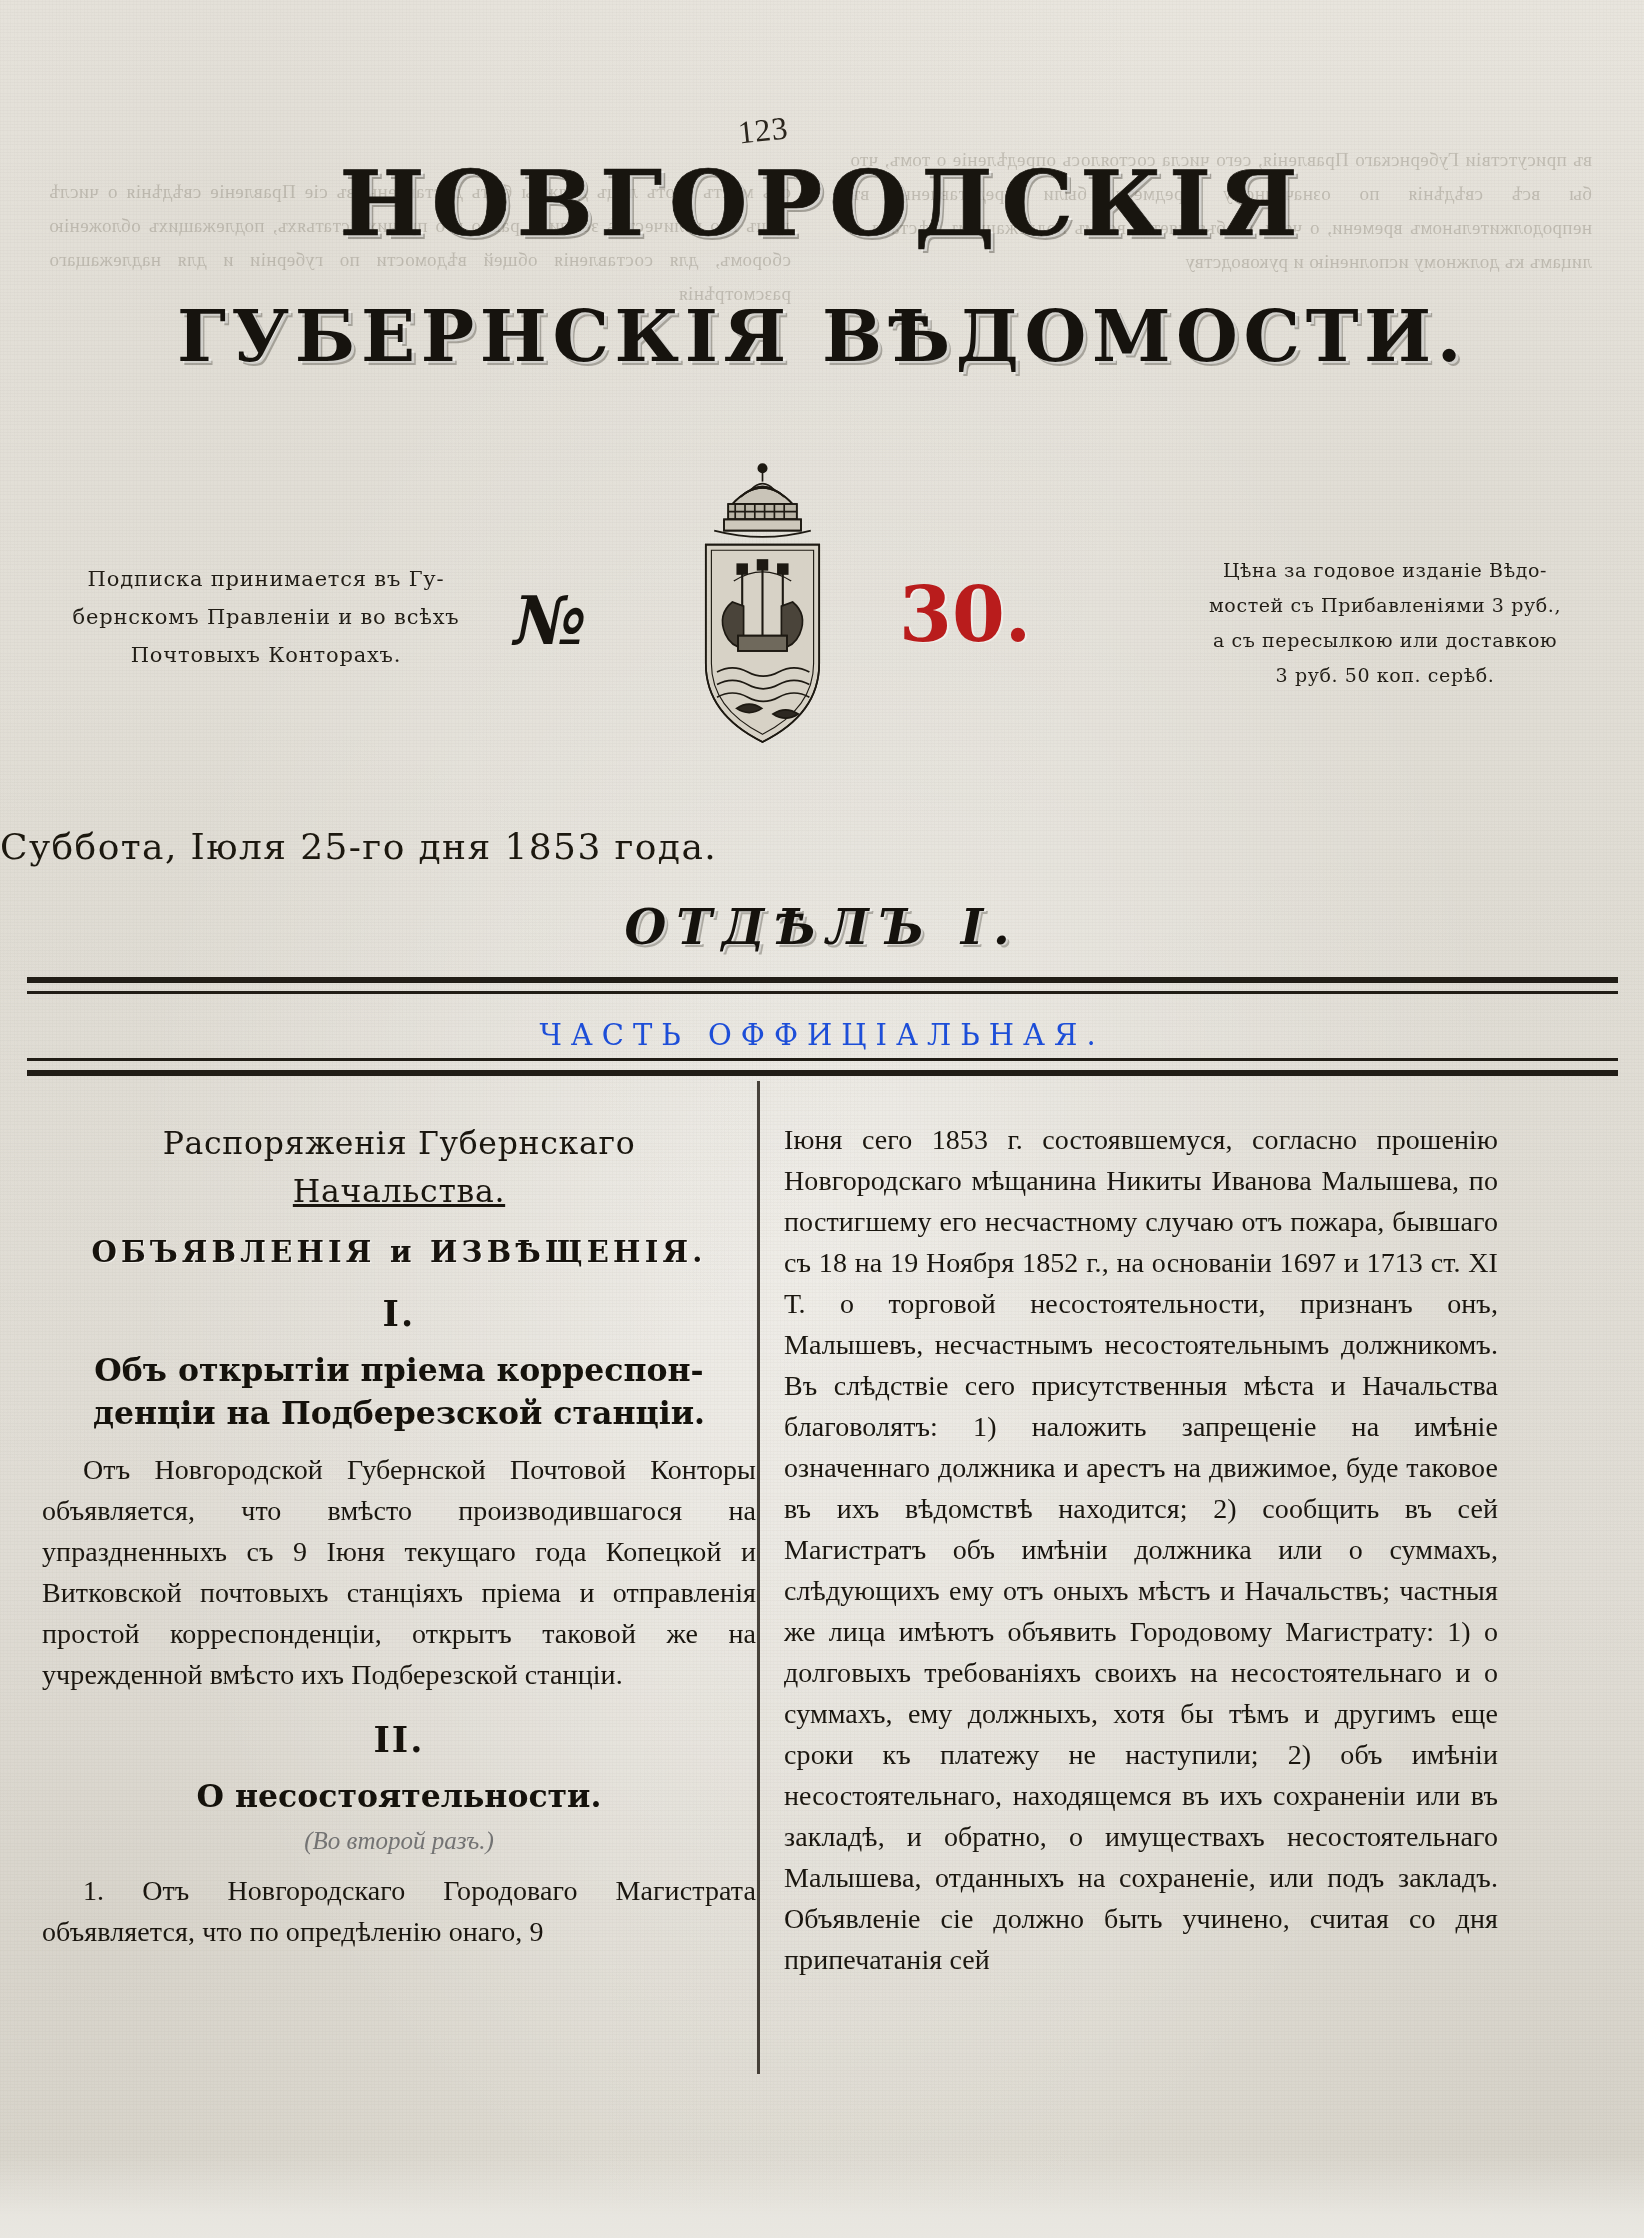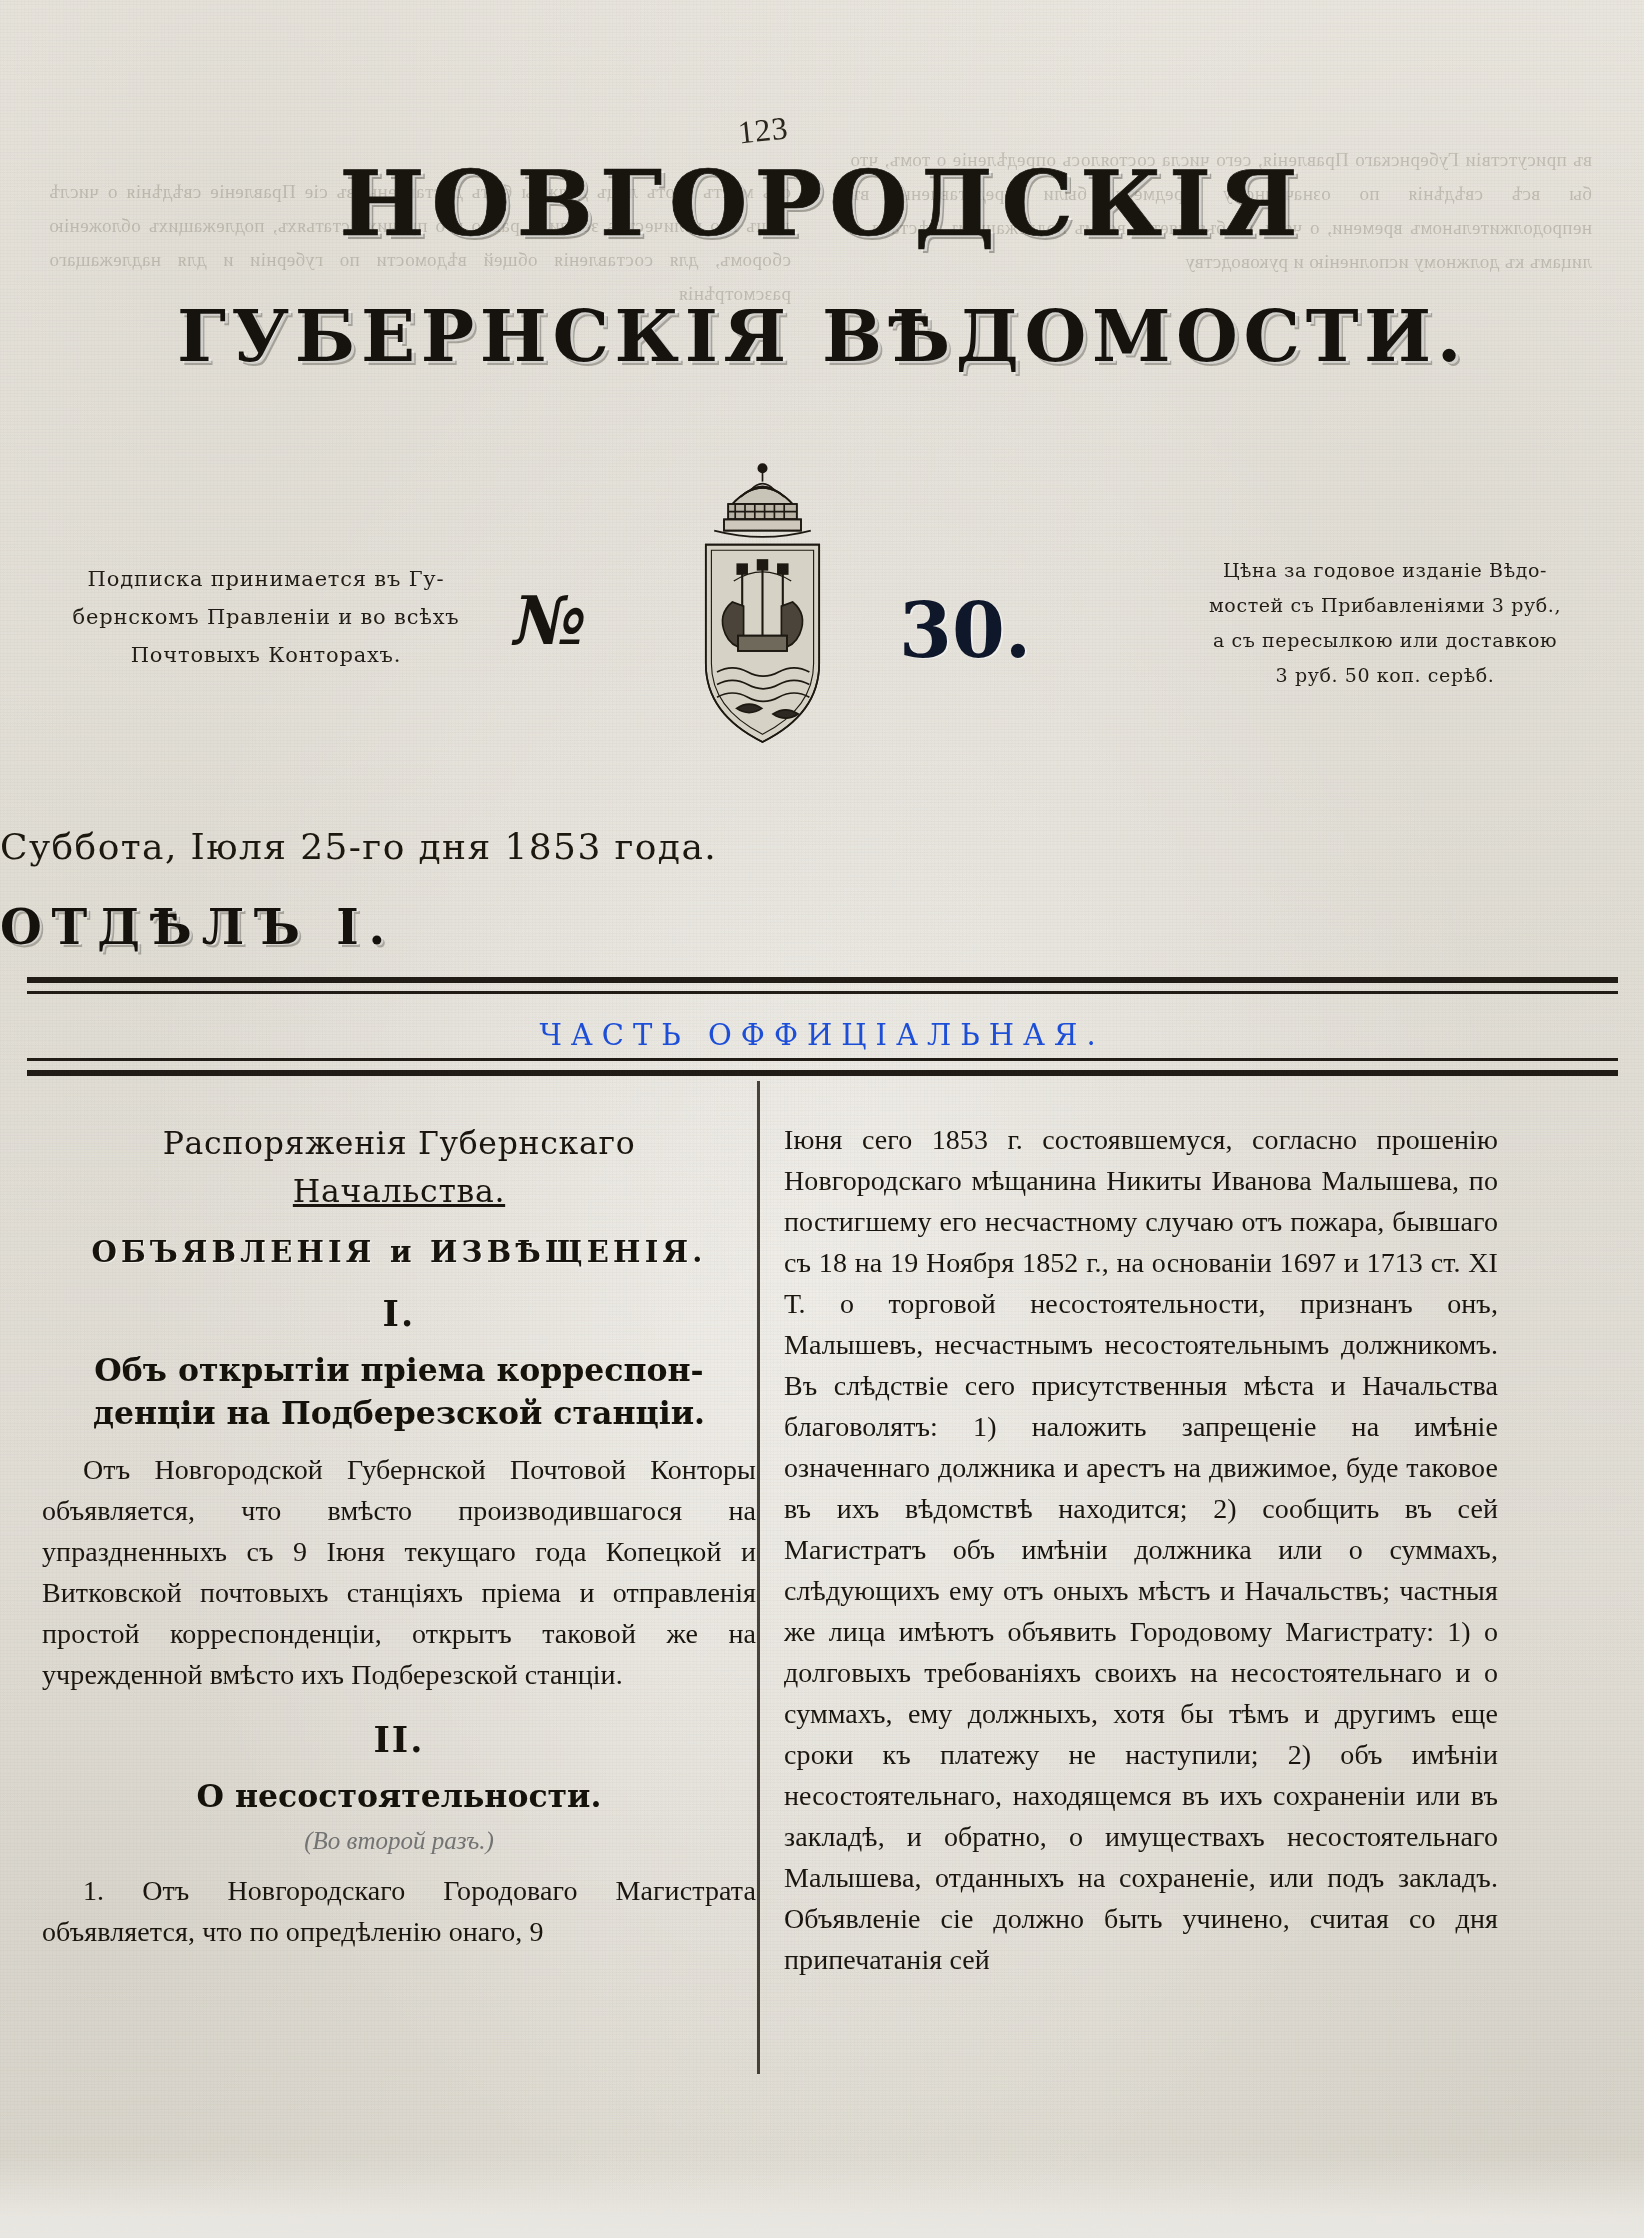--- a/index.html
+++ b/index.html
@@ -146,23 +146,22 @@
     font-style: italic;
     color: #17140f;
   }
   .issue-val {
     position: absolute;
     left: 899px;
     top: 570px;
     font-family: "DejaVu Serif", serif;
     font-size: 76px;
     font-weight: bold;
-    color: #0f172a;
+    color: #b91c1c;
     text-shadow: 2.1px 1.4px 0 rgba(255,255,255,.45);
-    margin-top: 16px;
   }
 
   
   .arms {
     position: absolute;
     left: 668px;
     top: 462px;
     width: 189px;
     height: 364px;
   }
@@ -176,26 +175,28 @@
     font-family: "DejaVu Serif", serif;
     font-size: 36px;
     letter-spacing: 1.4px;
     color: #1c180f;
   }
   .section-title {
     position: absolute;
     top: 899px;
     left: 0;
     width: 100%;
+    text-align: center;
     font-family: "DejaVu Serif", serif;
     font-weight: bold;
     font-size: 48px;
     letter-spacing: 9.8px;
     color: #15120d;
     text-shadow: 2.1px 1.4px 0 rgba(255,255,255,.5), 3.5px 2.8px 0 rgba(40,36,28,.3);
+    font-style: italic;
   }
 
   .rule {
     position: absolute;
     left: 26.6px;
     width: 1591px;
     background: #211d16;
   }
   .rule.thick { height: 6.3px; }
   .rule.thin  { height: 2.8px; }

